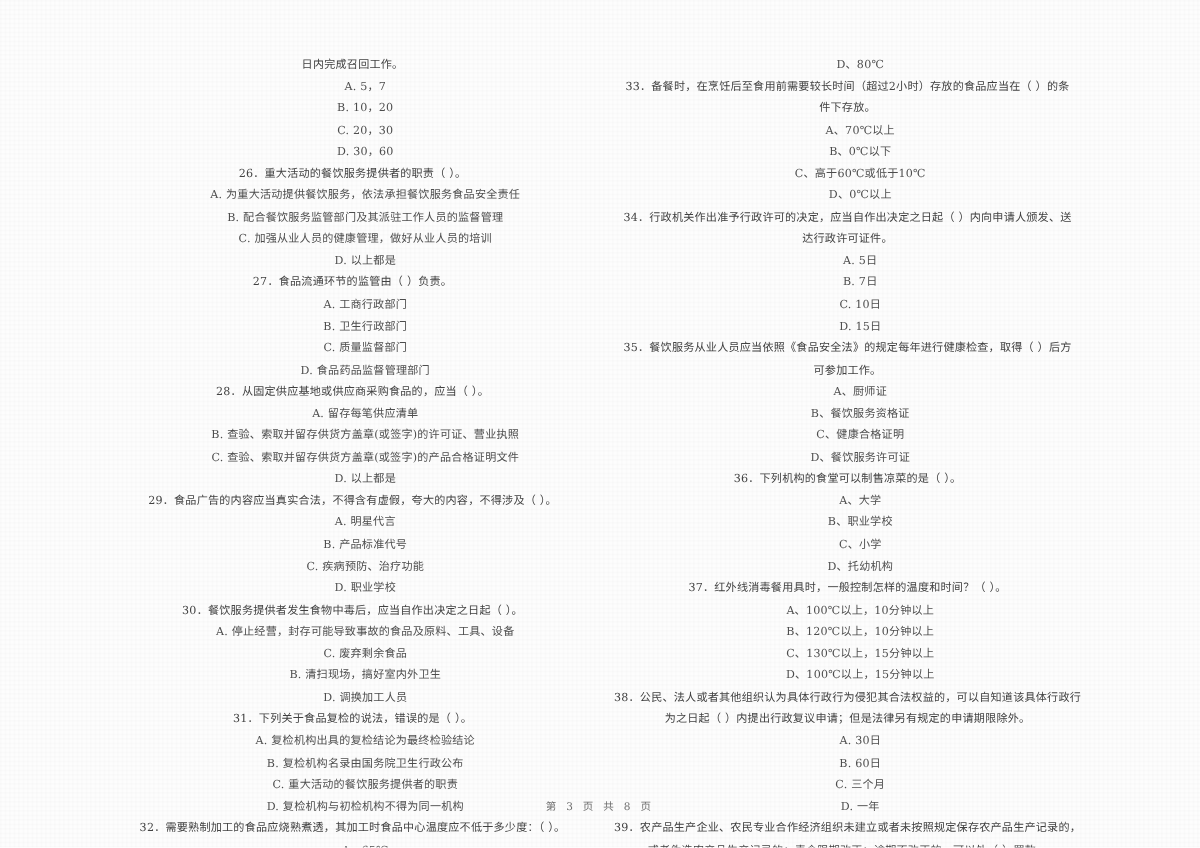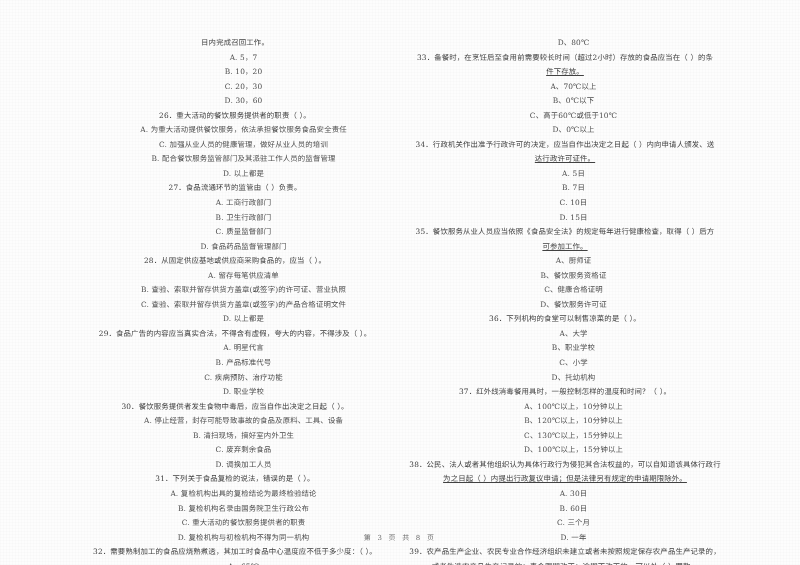--- a/index.html
+++ b/index.html
@@ -42,21 +42,20 @@
 
   .q-stem {
     margin: 0;
     text-indent: 0;
     white-space: normal;
     word-break: break-all;
   }
   .q-cont {
     margin: 0;
     word-break: break-all;
-    text-decoration: underline;
   }
   .opt {
     margin: 0;
     padding-left: 17px;
     word-break: break-all;
   }
   .lead-cont {
     margin: 0;
     word-break: break-all;
   }
@@ -88,22 +87,22 @@
       <p class="lead-cont">日内完成召回工作。</p>
       <p class="opt">A. 5，7</p>
       <p class="opt">B. 10，20</p>
       <p class="opt">C. 20，30</p>
       <p class="opt">D. 30，60</p>
     </div>
 
     <div class="q-block">
       <p class="q-stem"><span>26．</span><span>重大活动的餐饮服务提供者的职责（      ）。</span></p>
       <p class="opt">A. 为重大活动提供餐饮服务，依法承担餐饮服务食品安全责任</p>
+      <p class="opt">B. 配合餐饮服务监管部门及其派驻工作人员的监督管理</p>
       <p class="opt">C. 加强从业人员的健康管理，做好从业人员的培训</p>
-      <p class="opt">B. 配合餐饮服务监管部门及其派驻工作人员的监督管理</p>
       <p class="opt">D. 以上都是</p>
     </div>
 
     <div class="q-block">
       <p class="q-stem"><span>27．</span><span>食品流通环节的监管由（      ）负责。</span></p>
       <p class="opt">A. 工商行政部门</p>
       <p class="opt">B. 卫生行政部门</p>
       <p class="opt">C. 质量监督部门</p>
       <p class="opt">D. 食品药品监督管理部门</p>
     </div>
@@ -120,22 +119,22 @@
       <p class="q-stem"><span>29．</span><span>食品广告的内容应当真实合法，不得含有虚假，夸大的内容，不得涉及（      ）。</span></p>
       <p class="opt">A. 明星代言</p>
       <p class="opt">B. 产品标准代号</p>
       <p class="opt">C. 疾病预防、治疗功能</p>
       <p class="opt">D. 职业学校</p>
     </div>
 
     <div class="q-block">
       <p class="q-stem"><span>30．</span><span>餐饮服务提供者发生食物中毒后，应当自作出决定之日起（      ）。</span></p>
       <p class="opt">A. 停止经营，封存可能导致事故的食品及原料、工具、设备</p>
+      <p class="opt">C. 废弃剩余食品</p>
       <p class="opt">B. 清扫现场，搞好室内外卫生</p>
-      <p class="opt">C. 废弃剩余食品</p>
       <p class="opt">D. 调换加工人员</p>
     </div>
 
     <div class="q-block">
       <p class="q-stem"><span>31．</span><span>下列关于食品复检的说法，错误的是（      ）。</span></p>
       <p class="opt">A. 复检机构出具的复检结论为最终检验结论</p>
       <p class="opt">B. 复检机构名录由国务院卫生行政公布</p>
       <p class="opt">C. 重大活动的餐饮服务提供者的职责</p>
       <p class="opt">D. 复检机构与初检机构不得为同一机构</p>
     </div>

